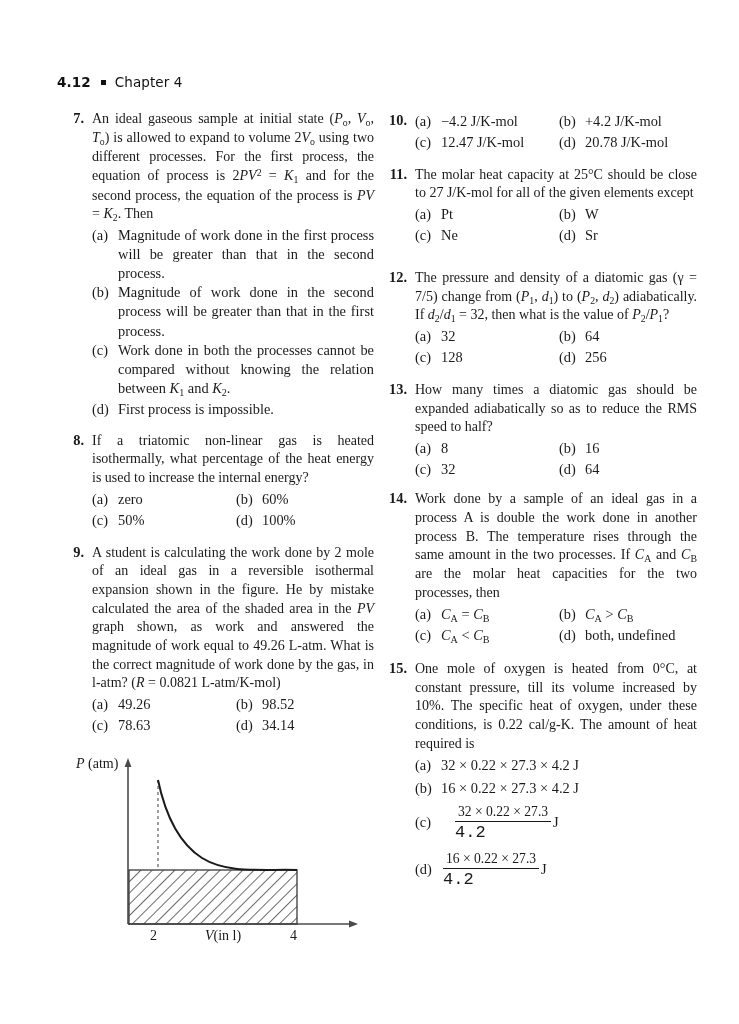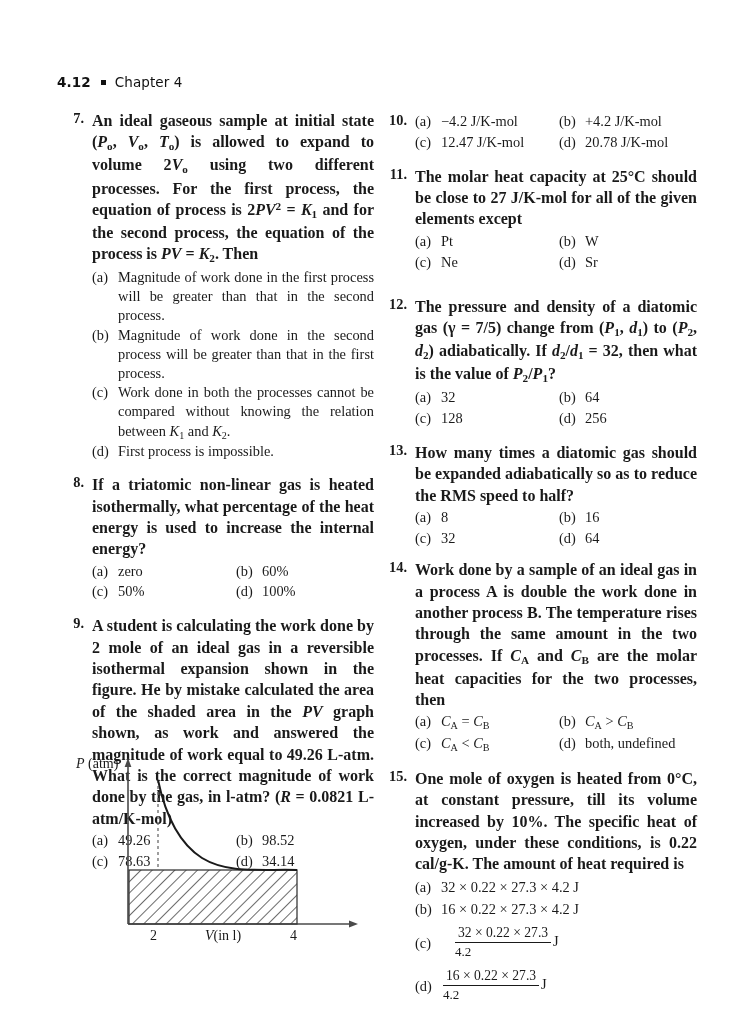--- a/index.html
+++ b/index.html
@@ -60,26 +60,25 @@
   .q-num {
     position: absolute;
     left: 0;
     top: 0;
     width: 22px;
     text-align: right;
     font-weight: bold;
     font-size: 14.4px;
   }
   .q-body {
-    font-size: 16px;
+    font-size: 14px;
     line-height: 1.335;
     text-align: justify;
     text-justify: inter-word;
     hyphens: none;
-    font-weight: bold;
   }
 
   
   .opt-stack { margin-top: 1.5px; }
   .opt-row {
     position: relative;
     padding-left: 26px;
     font-size: 14.4px;
     line-height: 1.335;
     text-align: justify;
@@ -135,21 +134,22 @@
   .frac .num {
     display: block;
     padding: 0 3px 1px 3px;
     border-bottom: 1.1px solid #1a1a1a;
     font-size: 13.6px;
     white-space: nowrap;
   }
   .frac .den {
     display: block;
     padding-top: 1px;
-    font-size: 13px;
+    font-size: 17px;
+    font-family: Liberation Mono, monospace;
   }
 
   
   .figure {
     position: absolute;
     left: 62px;
     top: 752px;
     width: 300px;
     height: 210px;
   }

